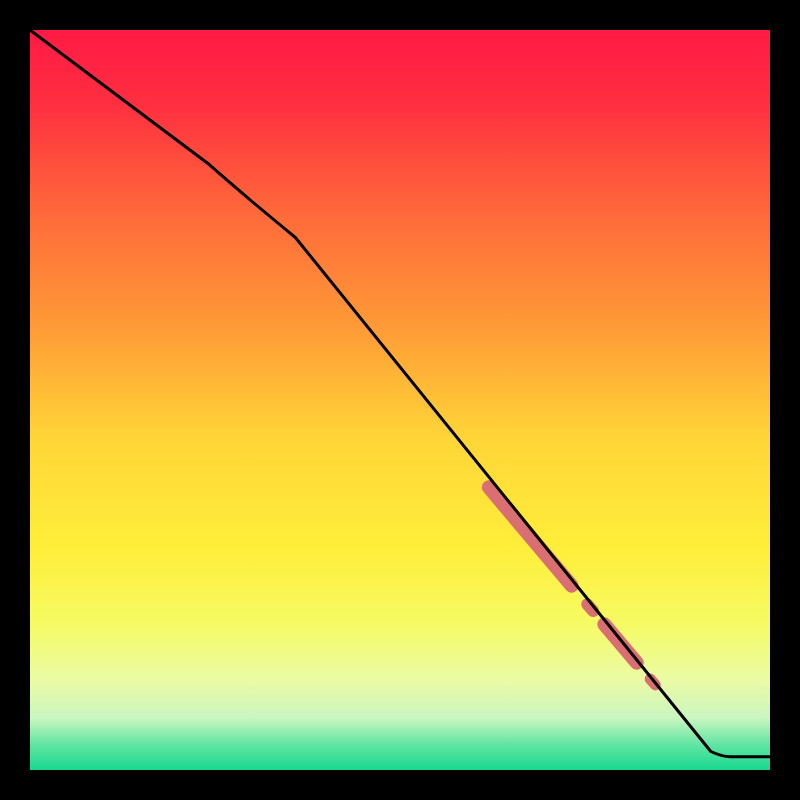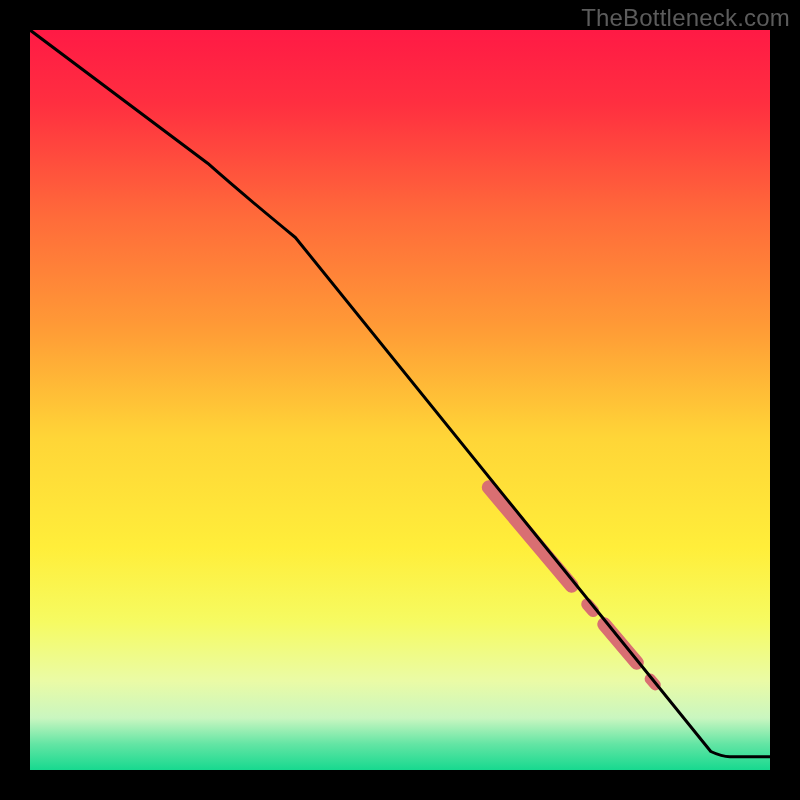--- a/index.html
+++ b/index.html
@@ -63,14 +63,13 @@
       <rect id="bg-rect" x="0" y="0" width="740" height="740" fill="url(#bg-grad)"></rect>
       <g id="highlights">
           <line x1="458.8" y1="457.32" x2="541.68" y2="555.74" stroke="#d96f72" stroke-width="14" stroke-linecap="round"></line>
           <line x1="557.22" y1="574.24" x2="563.1399999999999" y2="580.9" stroke="#d96f72" stroke-width="12" stroke-linecap="round"></line>
           <line x1="574.2399999999999" y1="594.22" x2="606.8" y2="632.7" stroke="#d96f72" stroke-width="14" stroke-linecap="round"></line>
           <line x1="620.12" y1="648.98" x2="625.3" y2="654.9" stroke="#d96f72" stroke-width="11" stroke-linecap="round"></line>
         </g>
       <path id="curve" fill="none" d="M 0 0 L 177.6 133.20000000000005 Q 210.89999999999998 162.79999999999995 265.364 207.49599999999995 L 680.8000000000001 721.5 Q 691.9000000000001 726.68 699.9000000000001 726.68 L 740 726.68" stroke="#000000" stroke-width="3" stroke-linecap="round" stroke-linejoin="round"></path>
     </svg>
   </div>
-  <div class="watermark">TheBottleneck.com</div>
 </div>
 
 </body></html>

